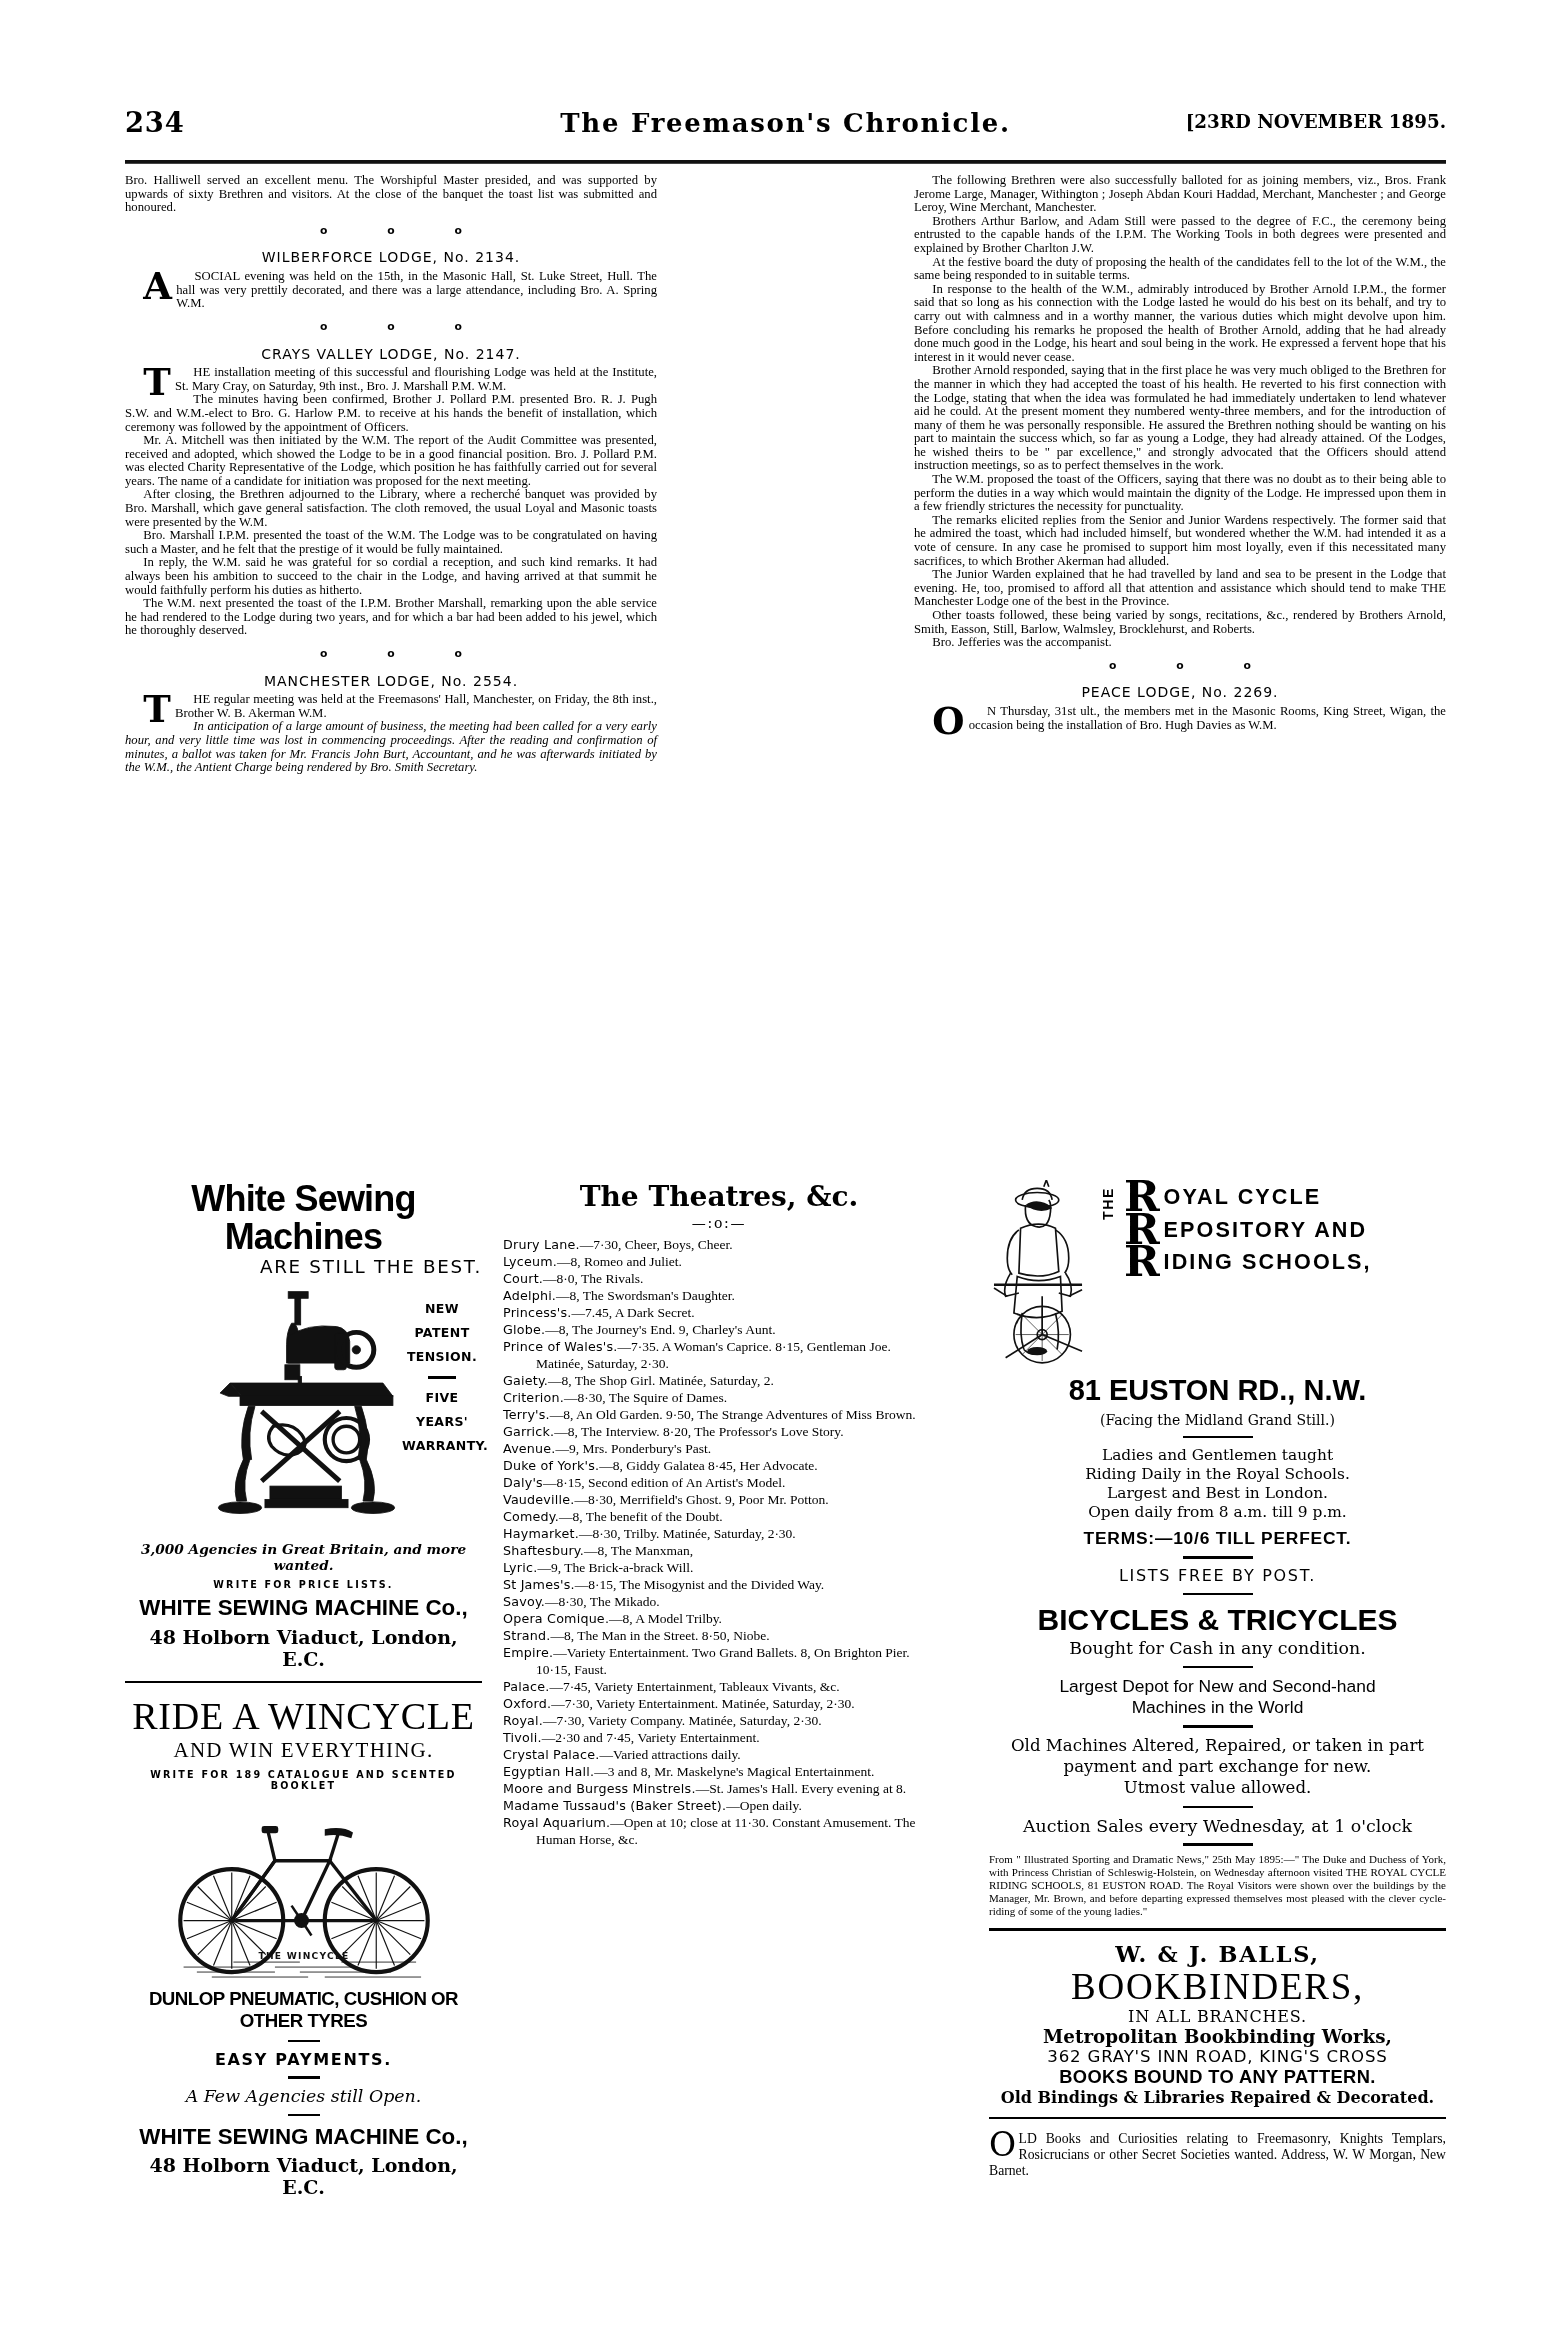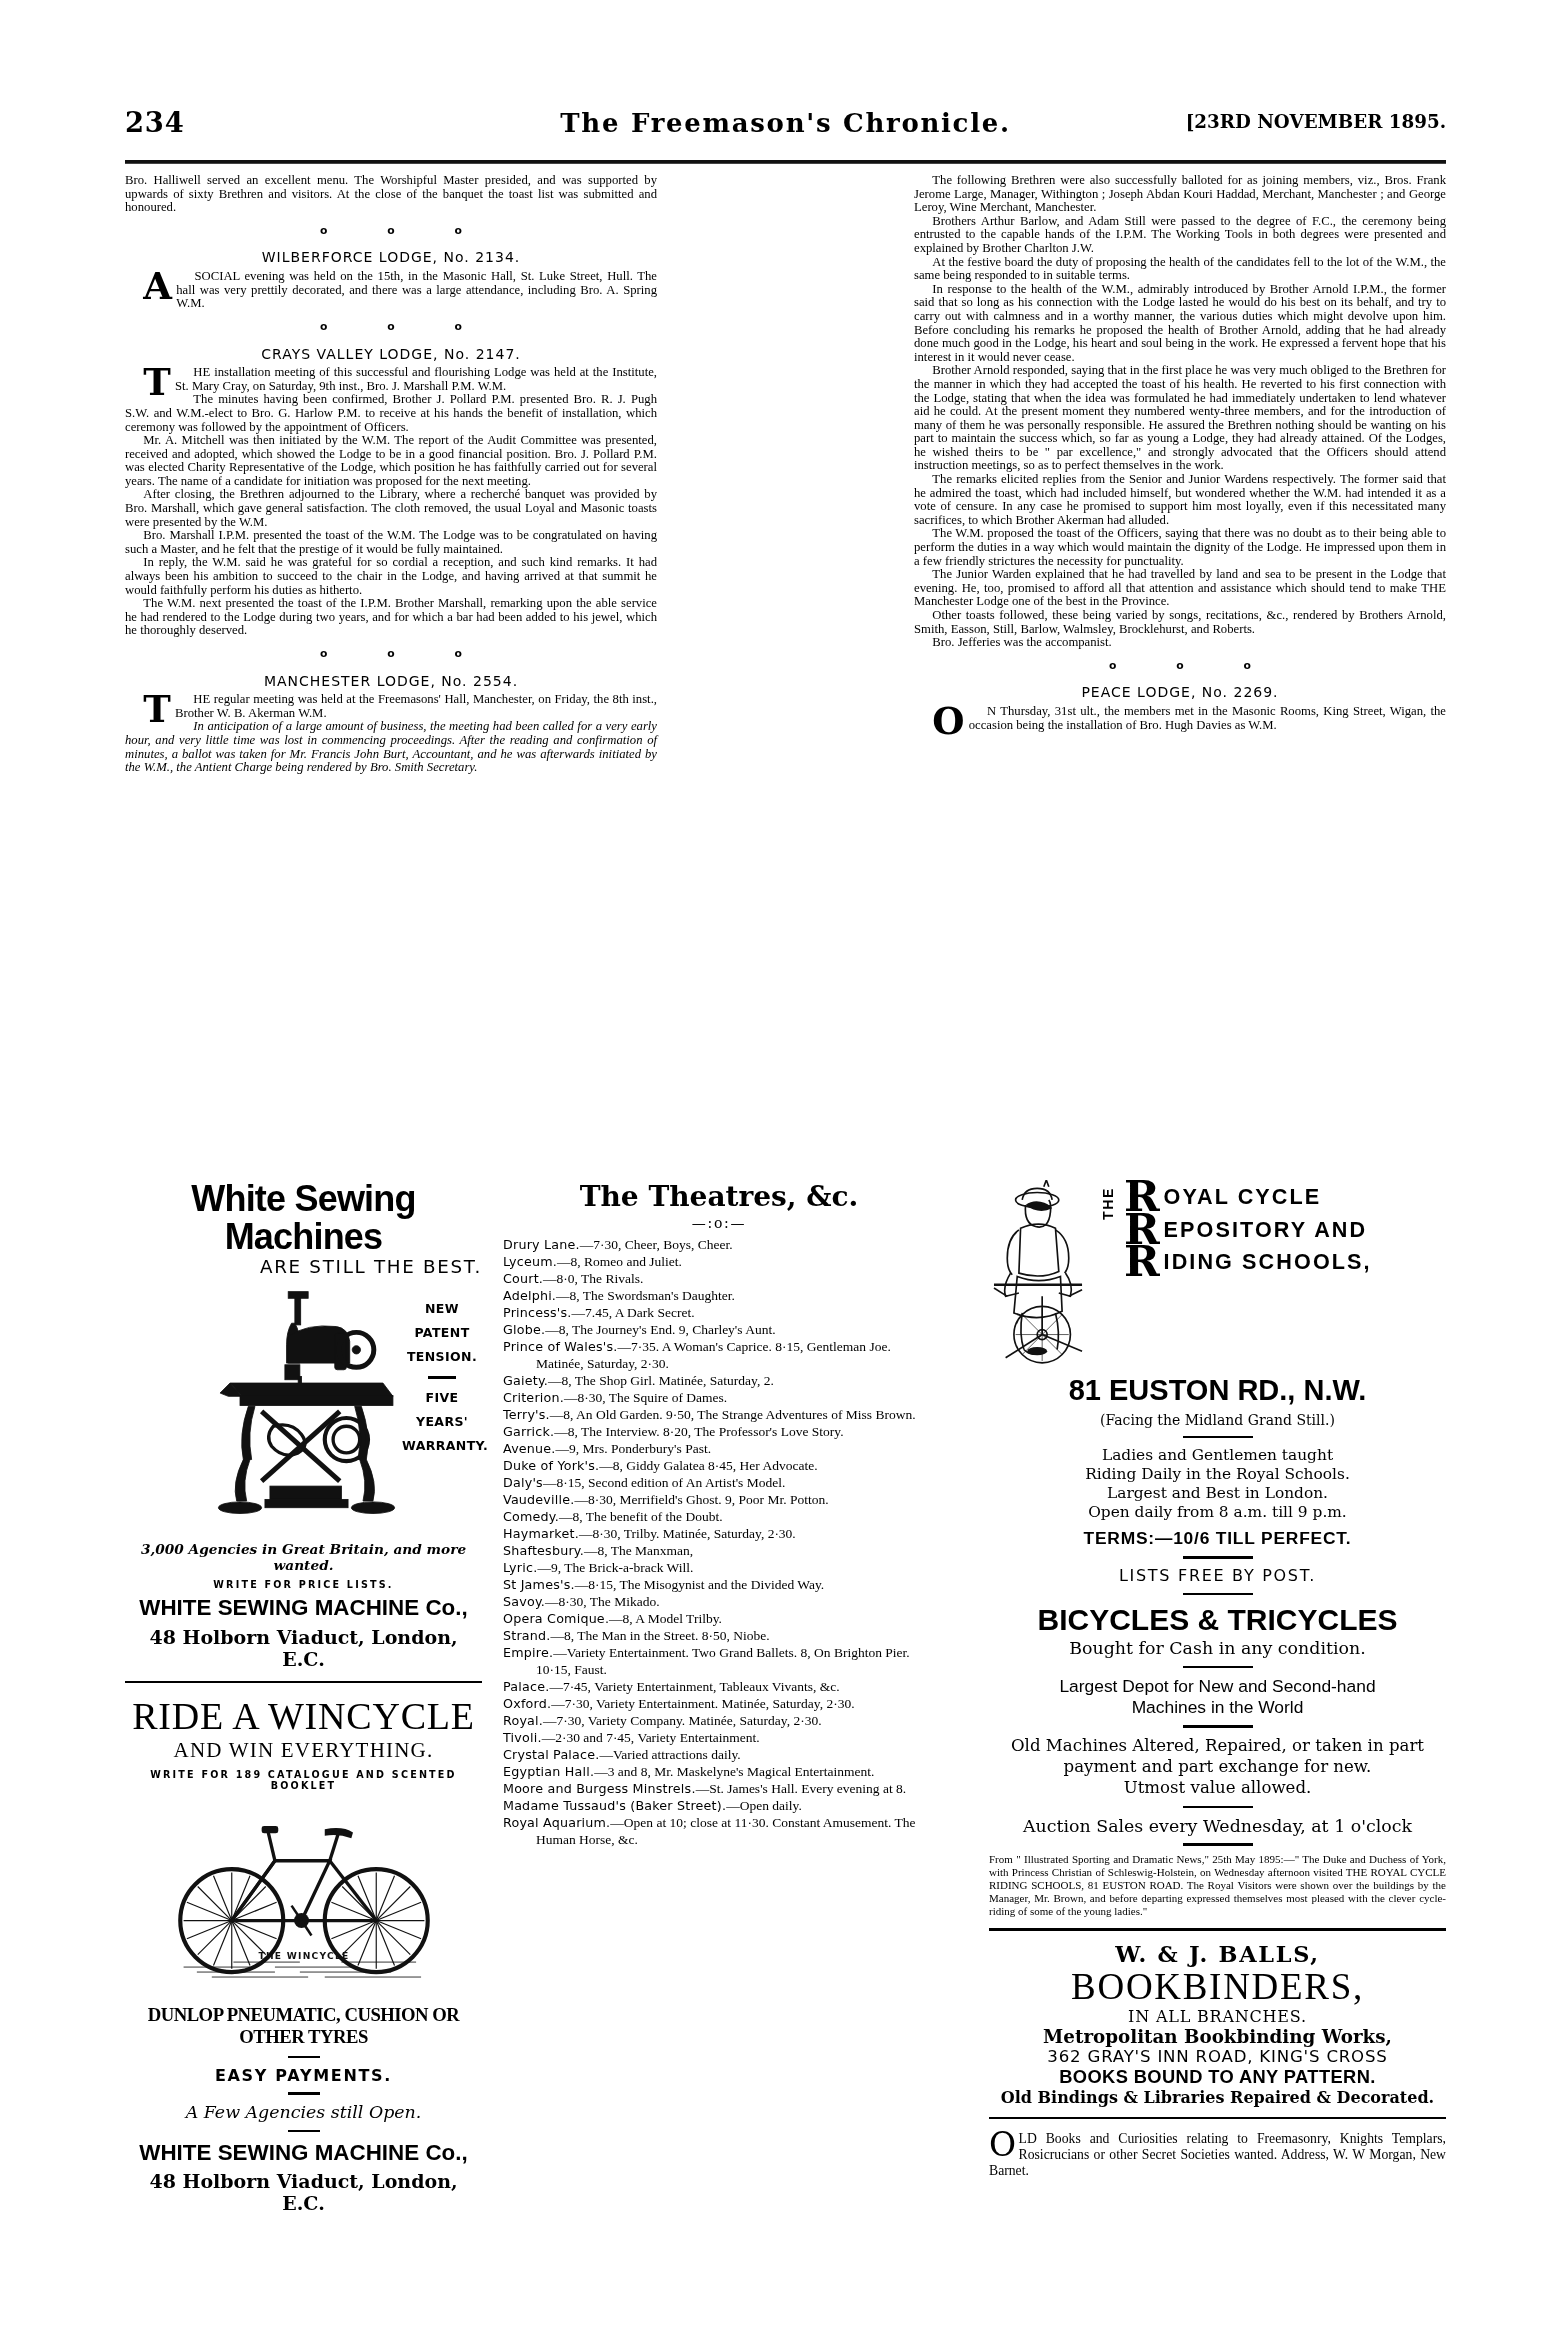--- a/index.html
+++ b/index.html
@@ -50,21 +50,21 @@
   .machine{position:absolute;left:90px;top:0;width:183px;height:241px;}
   .agencies{font-family:"DejaVu Serif",serif;font-style:italic;font-weight:bold;font-size:13.7px;text-align:center;margin-top:6.6px;}
   .tiny-caps{font-family:"DejaVu Sans",sans-serif;font-weight:bold;font-size:9.6px;letter-spacing:2.2px;text-align:center;margin-top:5.8px;}
   .co-name{font-family:"Liberation Sans",sans-serif;font-weight:bold;font-size:22.4px;letter-spacing:0px;text-align:center;margin-top:5.8px;}
   .co-addr{font-family:"DejaVu Serif",serif;font-weight:bold;font-size:19px;text-align:center;margin-top:4.2px;}
   .hr-thin{height:1.7px;background:#000;margin:11.6px 0;}
 
   .wincycle-title{font-family:"Liberation Serif",serif;font-size:38px;letter-spacing:0.8px;text-align:center;line-height:42px;}
   .wincycle-sub{font-family:"Liberation Serif",serif;font-size:21px;letter-spacing:1.2px;text-align:center;margin-top:1.7px;}
   .bike{width:258px;height:191px;margin:5px auto 0 auto;position:relative;}
-  .dunlop{font-family:Liberation Serif, serif;font-weight:bold;font-size:18.7px;letter-spacing:-0.5px;text-align:center;margin-top:17px;}
+  .dunlop{font-family:Liberation Sans, sans-serif;font-weight:bold;font-size:18.7px;letter-spacing:-0.5px;text-align:center;margin-top:1px;}
   .easypay{font-family:"DejaVu Sans",sans-serif;font-weight:bold;font-size:16px;letter-spacing:1.7px;text-align:center;}
   .fewag{font-family:"DejaVu Serif",serif;font-style:italic;font-size:17.4px;text-align:center;}
   .minidash{width:32px;height:2.5px;background:#000;margin:7.5px auto;}
 
   
   .th-title{font-family:"DejaVu Serif",serif;font-weight:bold;font-size:28px;text-align:center;}
   .th-orn{text-align:center;font-size:14px;letter-spacing:1.7px;margin:1.7px 0 5px 0;font-family:"DejaVu Serif",serif;}
   .th-list{font-size:13.5px;line-height:17px;}
   .th-item{padding-left:33px;text-indent:-33px;}
   .th-name{font-family:"DejaVu Sans",sans-serif;font-size:12.7px;letter-spacing:0.2px;}
@@ -137,22 +137,22 @@
       <p class="after-drop"><span class="dropcap">T</span><span>HE regular meeting was held at the Freemasons' Hall, Manchester, on Friday, the 8th inst., Brother W. B. Akerman W.M.</span></p>
       <p class="italic">In anticipation of a large amount of business, the meeting had been called for a very early hour, and very little time was lost in commencing proceedings.  After the reading and confirmation of minutes, a ballot was taken for Mr. Francis John Burt, Accountant, and he was afterwards initiated by the W.M., the Antient Charge being rendered by Bro. Smith Secretary.</p>
     </div>
 
     <div class="col right">
       <p>The following Brethren were also successfully balloted for as joining members, viz., Bros. Frank Jerome Large, Manager, Withington ; Joseph Abdan Kouri Haddad, Merchant, Manchester ; and George Leroy, Wine Merchant, Manchester.</p>
       <p>Brothers Arthur Barlow, and Adam Still were passed to the degree of F.C., the ceremony being entrusted to the capable hands of the I.P.M.  The Working Tools in both degrees were presented and explained by Brother Charlton J.W.</p>
       <p>At the festive board the duty of proposing the health of the candidates fell to the lot of the W.M., the same being responded to in suitable terms.</p>
       <p>In response to the health of the W.M., admirably introduced by Brother Arnold I.P.M., the former said that so long as his connection with the Lodge lasted he would do his best on its behalf, and try to carry out with calmness and in a worthy manner, the various duties which might devolve upon him. Before concluding his remarks he proposed the health of Brother Arnold, adding that he had already done much good in the Lodge, his heart and soul being in the work.  He expressed a fervent hope that his interest in it would never cease.</p>
       <p>Brother Arnold responded, saying that in the first place he was very much obliged to the Brethren for the manner in which they had accepted the toast of his health.  He reverted to his first connection with the Lodge, stating that when the idea was formulated he had immediately undertaken to lend whatever aid he could.  At the present moment they numbered wenty-three members, and for the introduction of many of them he was personally responsible.  He assured the Brethren nothing should be wanting on his part to maintain the success which, so far as young a Lodge, they had already attained.  Of the Lodges, he wished theirs to be " par excellence," and strongly advocated that the Officers should attend instruction meetings, so as to perfect themselves in the work.</p>
+      <p>The W.M. proposed the toast of the Officers, saying that there was no doubt as to their being able to perform the duties in a way which would maintain the dignity of the Lodge.  He impressed upon them in a few friendly strictures the necessity for punctuality.</p>
       <p>The remarks elicited replies from the Senior and Junior Wardens respectively.  The former said that he admired the toast, which had included himself, but wondered whether the W.M. had intended it as a vote of censure.  In any case he promised to support him most loyally, even if this necessitated many sacrifices, to which Brother Akerman had alluded.</p>
-      <p>The W.M. proposed the toast of the Officers, saying that there was no doubt as to their being able to perform the duties in a way which would maintain the dignity of the Lodge.  He impressed upon them in a few friendly strictures the necessity for punctuality.</p>
       <p>The Junior Warden explained that he had travelled by land and sea to be present in the Lodge that evening.  He, too, promised to afford all that attention and assistance which should tend to make THE Manchester Lodge one of the best in the Province.</p>
       <p>Other toasts followed, these being varied by songs, recitations, &amp;c., rendered by Brothers Arnold, Smith, Easson, Still, Barlow, Walmsley, Brocklehurst, and Roberts.</p>
       <p>Bro. Jefferies was the accompanist.</p>
 
       <div class="dots">o   o   o</div>
       <div class="lodge-head">PEACE  LODGE,  No.  2269.</div>
       <p class="after-drop"><span class="dropcap">O</span><span>N Thursday, 31st ult., the members met in the Masonic Rooms, King Street, Wigan, the occasion being the installation of Bro. Hugh Davies as W.M.</span></p>
     </div>
   </div>
 

